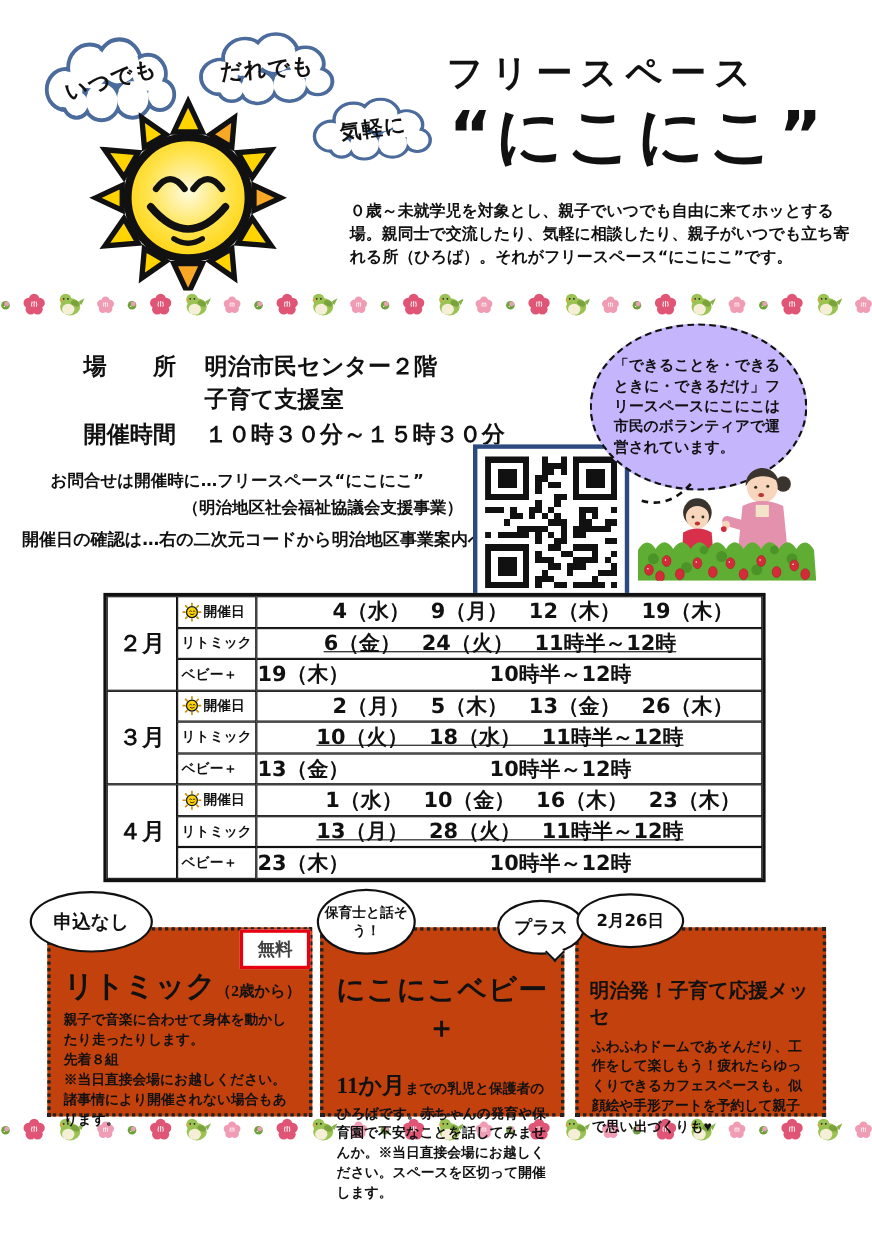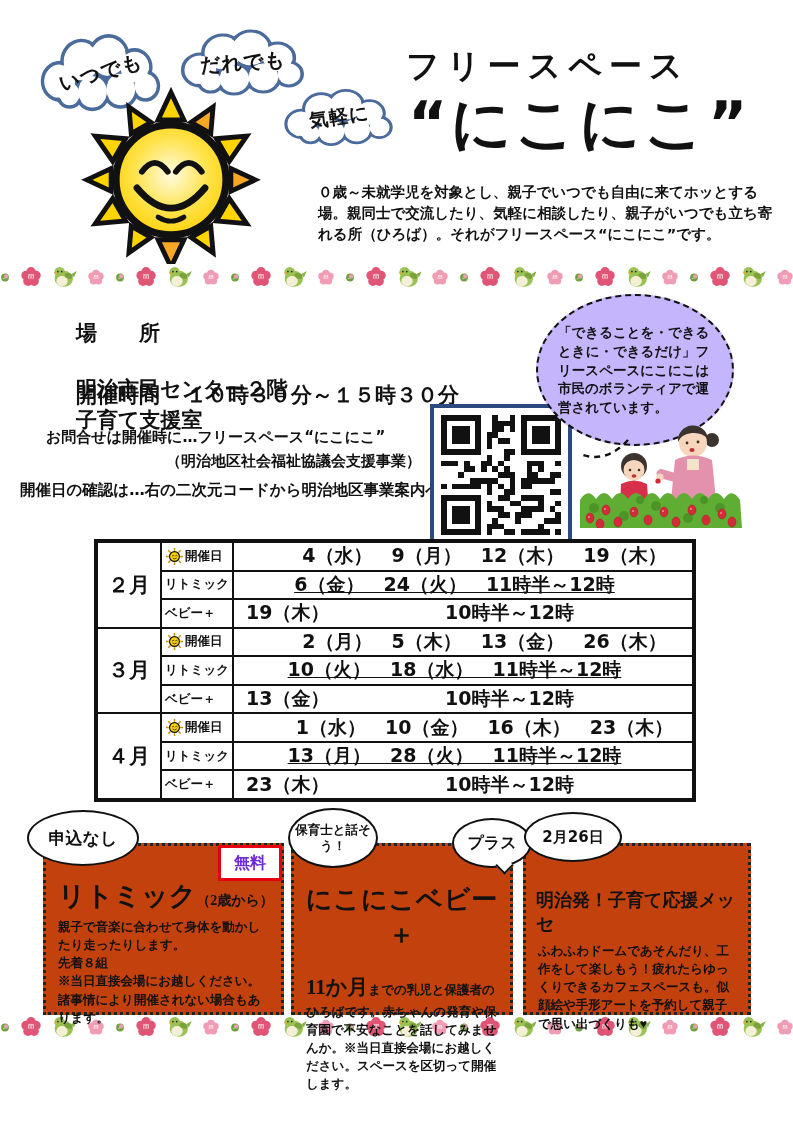--- a/index.html
+++ b/index.html
@@ -43,38 +43,38 @@
   
   .sched{position:absolute;left:94px;top:539px;width:596px;height:257px;display:grid;
          grid-template-columns:64px 72px 1fr;grid-template-rows:repeat(9,1fr);
          border:3px solid #111;background:#fff;}
   .cell{border:1.5px solid #111;display:flex;align-items:center;box-sizing:border-box;overflow:hidden;}
   .mon{grid-row:span 3;justify-content:center;font-size:21px;font-weight:900;}
   .lbl{font-size:12.5px;font-weight:900;padding-left:3px;gap:1px;}
   .val{font-size:19px;font-weight:900;white-space:nowrap;padding-left:43px;}
   .val.open{justify-content:center;}
   .val.rito{justify-content:center;padding-right:60px;text-decoration:underline;}
-  .val.baby{justify-content:space-between;padding:0 118px 0 12px;}
+  .val.baby{justify-content:space-between;padding:0 118px 0 0;}
   .mini-sun{width:19px;height:19px;flex:0 0 auto;display:inline-flex;}
 
   
   .box{position:absolute;top:843px;height:172px;border:3px dotted #222;background:#c2410c;box-sizing:border-box;font-family:Liberation Serif, serif;}
   .box1{left:43px;width:241px;}
   .box2{left:291px;width:222px;}
   .box3{left:523px;width:228px;}
   .bub{position:absolute;border:2.5px solid #111;border-radius:50%;background:#fff;z-index:4;
        display:flex;align-items:center;justify-content:center;text-align:center;font-weight:900;}
   .bub1{left:27px;top:810px;width:108px;height:52px;font-size:17px;}
   .bub2a{left:288px;top:808px;width:90px;height:60px;font-size:12.5px;line-height:1.25;padding:2px;box-sizing:border-box;}
   .bub2b{left:452px;top:818px;width:76px;height:46px;font-size:16px;}
   .bub2b .bub-tail{position:absolute;bottom:-6px;left:58%;width:11px;height:11px;background:#fff;
        border-right:2.5px solid #111;border-bottom:2.5px solid #111;transform:rotate(45deg);}
   .bub3{left:524px;top:812px;width:94px;height:46px;font-size:15px;}
   .free-badge{position:absolute;left:218px;top:845px;width:58px;height:30px;border:3px solid #e60012;
-       color:#6d28d9;background:#fff;z-index:5;display:flex;align-items:center;justify-content:center;
+       color:#404040;background:#fff;z-index:5;display:flex;align-items:center;justify-content:center;
        font-size:16px;font-weight:900;}
   .box-title1{margin:32px 6px 4px 12px;font-weight:900;}
   .box-title1 .big{font-size:27px;}
   .box-title1 .suffix{font-size:14px;}
   .box-title2{margin-top:36px;text-align:center;font-size:26px;font-weight:900;letter-spacing:1px;}
   .box-title3{margin:42px 6px 6px 10px;font-size:18px;font-weight:900;}
   .box-body{margin:4px 10px 0 12px;font-size:12.5px;font-weight:700;line-height:1.45;white-space:pre-line;}
   .box2 .box-body{margin-top:2px;}
   .lead{font-size:21px;font-weight:900;}
 </style>
@@ -930,21 +930,21 @@
           <path d="M20.4 20 q1.6 -4 -0.4 -6.5"></path>
         </g>
     <g fill="#fff">
           <circle cx="17" cy="12.4" r="1.1"></circle>
           <circle cx="13.6" cy="13" r="1.1"></circle>
           <circle cx="20.4" cy="13" r="1.1"></circle>
         </g>
       </svg>
     </div>
 
-  <div class="info-row" style="left:76px;top:318px;flex-direction:column;">
+  <div class="info-row" style="left:76px;top:318px;">
     <span class="info-label">場　　所</span>
     <span>
       <span>明治市民センター２階</span><br>
       <span>子育て支援室</span>
     </span>
   </div>
   <div class="info-row" style="left:76px;top:380px;justify-content:space-between;">
     <span class="info-label">開催時間</span>
     <span>１０時３０分～１５時３０分</span>
   </div>

